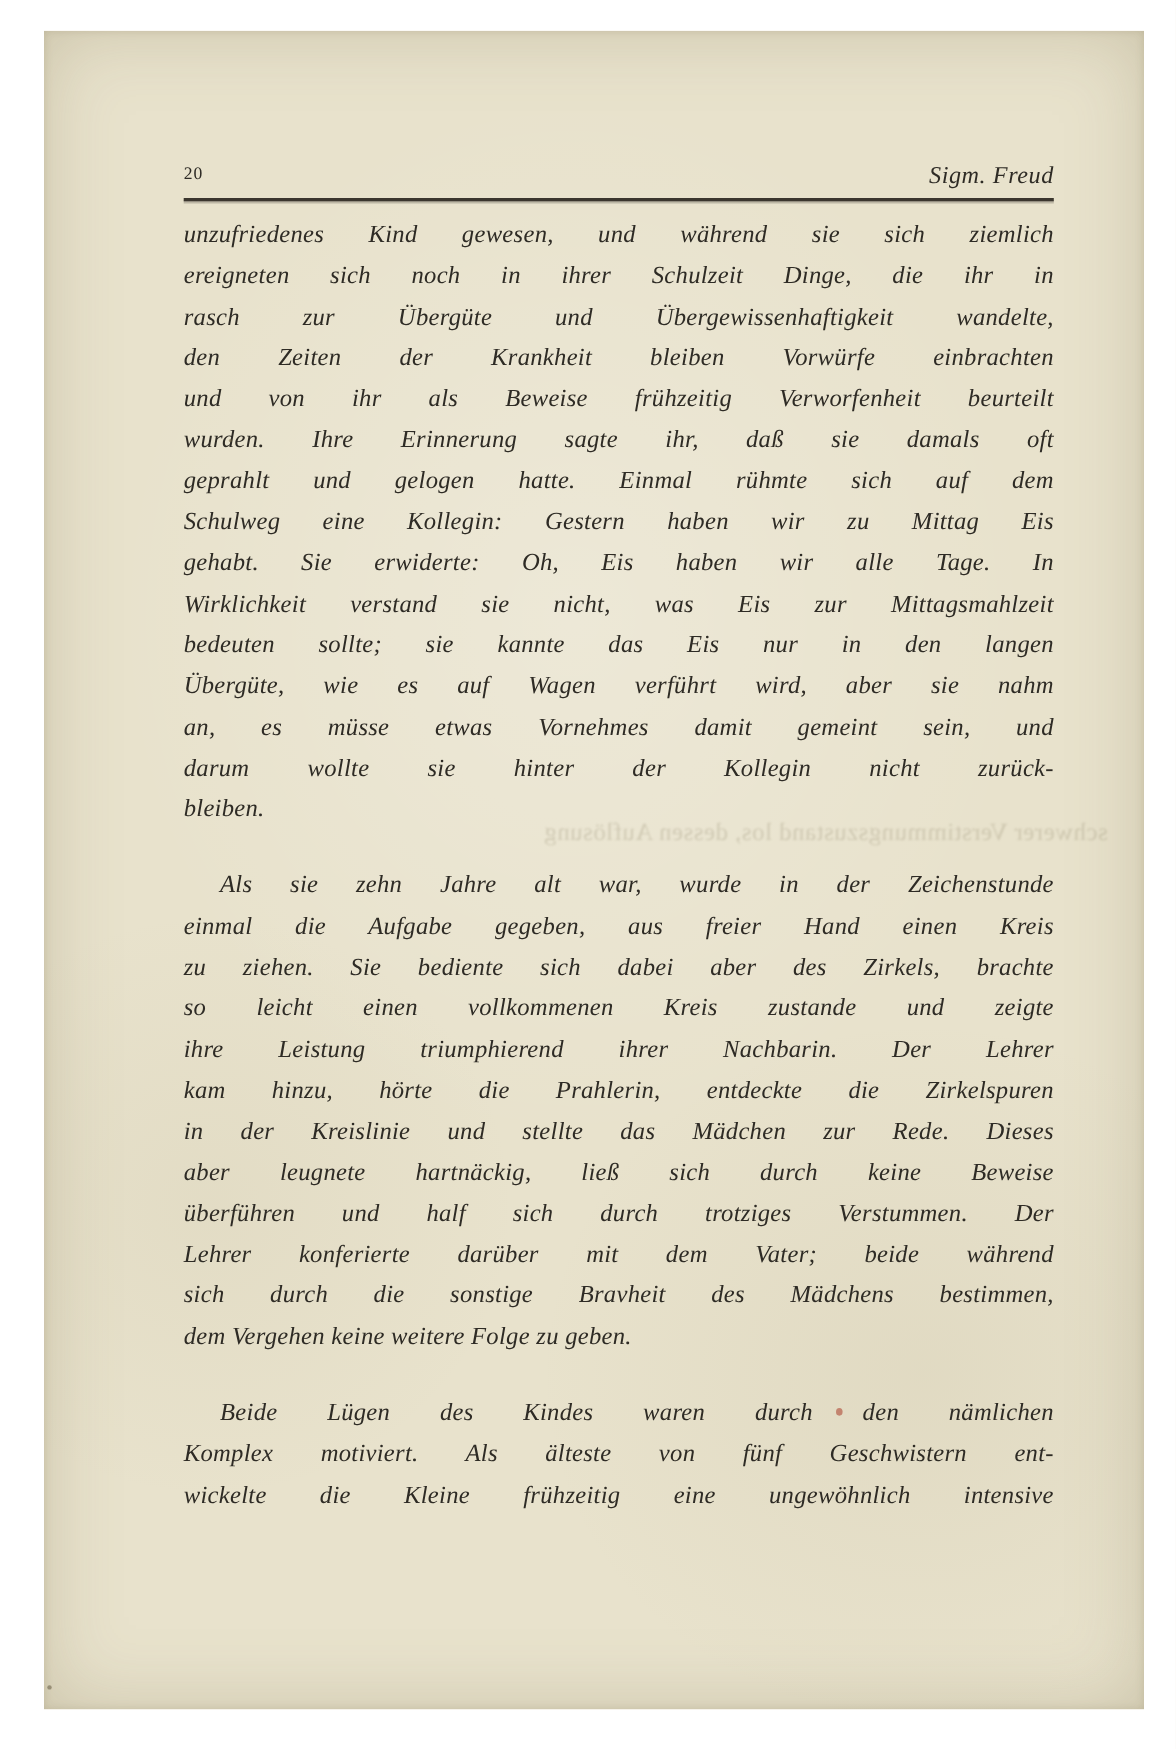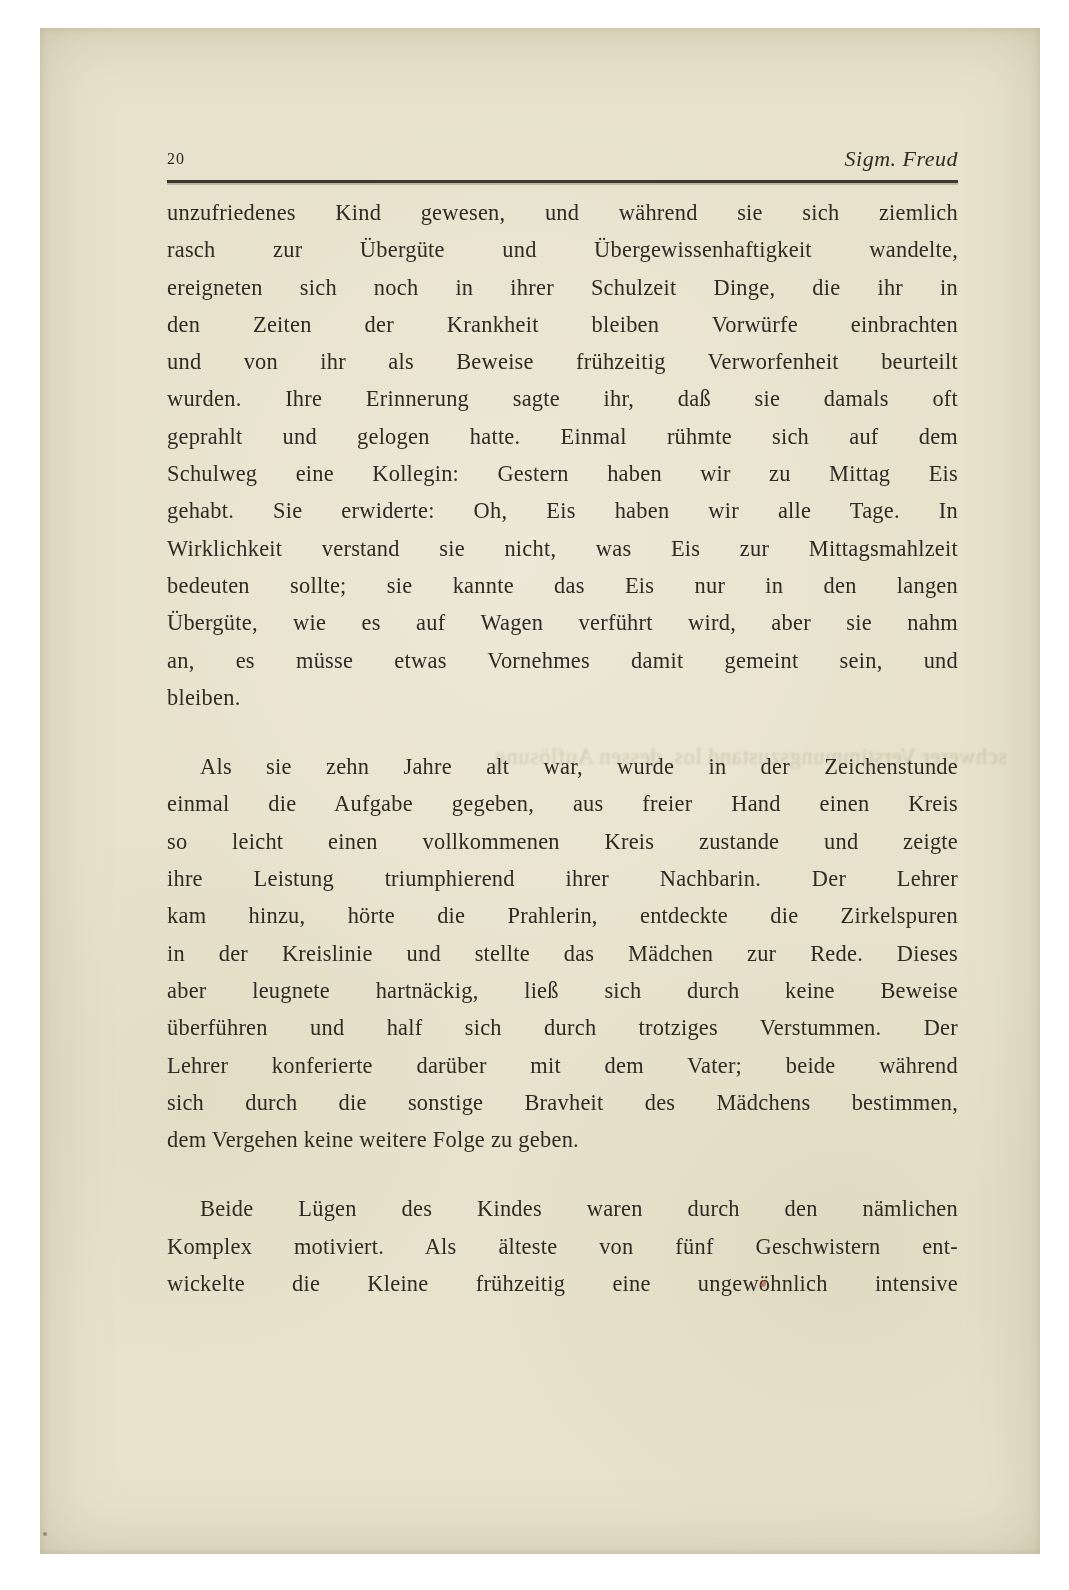--- a/index.html
+++ b/index.html
@@ -66,20 +66,21 @@
     font-size:22.4px;
     letter-spacing:0.25px;
   }
   .line{
     height:37.3px;
     line-height:37.3px;
     text-align:justify;
     text-align-last:justify;
     text-justify:inter-word;
     white-space:normal;
+    font-style:italic;
   }
   .line.last{ text-align-last:left; }
   .line.indent{ text-indent:33px;margin-top:32px; }
   .ghost-line{
     position:absolute;
     left:145px;top:712px;
     width:822px;
     font-size:22.5px;
     line-height:34px;
     color:var(--ghost);
@@ -107,36 +108,38 @@
     <div class="running-header">
       <span class="pagenum">20</span>
       <span class="header-title">Sigm. Freud</span>
     </div>
 
     <div class="header-rule"></div>
 
     <div class="body-text">
 
       <div class="line">unzufriedenes Kind gewesen, und während sie sich ziemlich</div>
+      <div class="line">ereigneten sich noch in ihrer Schulzeit Dinge, die ihr in</div>
       <div class="line">rasch zur Übergüte und Übergewissenhaftigkeit wandelte,</div>
-      <div class="line">ereigneten sich noch in ihrer Schulzeit Dinge, die ihr in</div>
       <div class="line">den Zeiten der Krankheit bleiben Vorwürfe einbrachten</div>
       <div class="line">und von ihr als Beweise frühzeitig Verworfenheit beurteilt</div>
       <div class="line">wurden. Ihre Erinnerung sagte ihr, daß sie damals oft</div>
       <div class="line">geprahlt und gelogen hatte. Einmal rühmte sich auf dem</div>
       <div class="line">Schulweg eine Kollegin: Gestern haben wir zu Mittag Eis</div>
       <div class="line">gehabt. Sie erwiderte: Oh, Eis haben wir alle Tage. In</div>
       <div class="line">Wirklichkeit verstand sie nicht, was Eis zur Mittagsmahlzeit</div>
       <div class="line">bedeuten sollte; sie kannte das Eis nur in den langen</div>
       <div class="line">Übergüte, wie es auf Wagen verführt wird, aber sie nahm</div>
       <div class="line">an, es müsse etwas Vornehmes damit gemeint sein, und</div>
+      <div class="line">darum wollte sie hinter der Kollegin nicht zurück-</div>
       <div class="line last">bleiben.</div>
 
       <div class="line indent">Als sie zehn Jahre alt war, wurde in der Zeichenstunde</div>
       <div class="line">einmal die Aufgabe gegeben, aus freier Hand einen Kreis</div>
+      <div class="line">zu ziehen. Sie bediente sich dabei aber des Zirkels, brachte</div>
       <div class="line">so leicht einen vollkommenen Kreis zustande und zeigte</div>
       <div class="line">ihre Leistung triumphierend ihrer Nachbarin. Der Lehrer</div>
       <div class="line">kam hinzu, hörte die Prahlerin, entdeckte die Zirkelspuren</div>
       <div class="line">in der Kreislinie und stellte das Mädchen zur Rede. Dieses</div>
       <div class="line">aber leugnete hartnäckig, ließ sich durch keine Beweise</div>
       <div class="line">überführen und half sich durch trotziges Verstummen. Der</div>
       <div class="line">Lehrer konferierte darüber mit dem Vater; beide während</div>
       <div class="line">sich durch die sonstige Bravheit des Mädchens bestimmen,</div>
       <div class="line last">dem Vergehen keine weitere Folge zu geben.</div>
 

